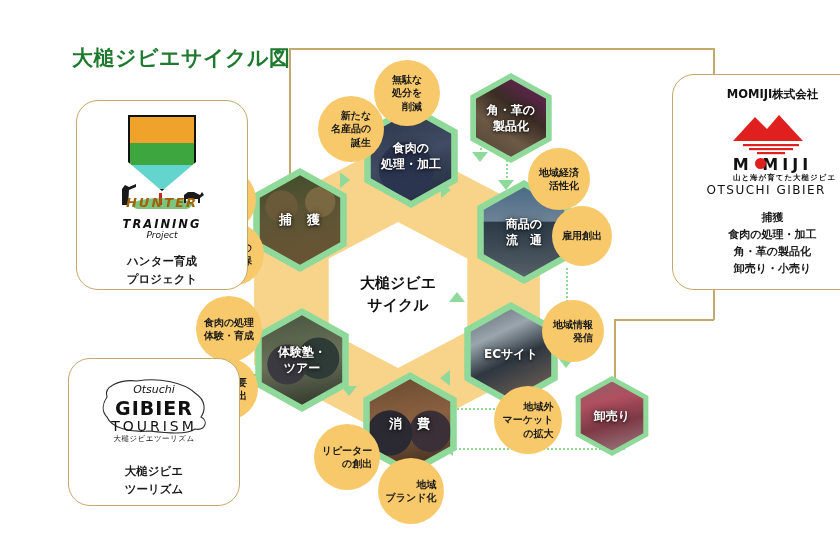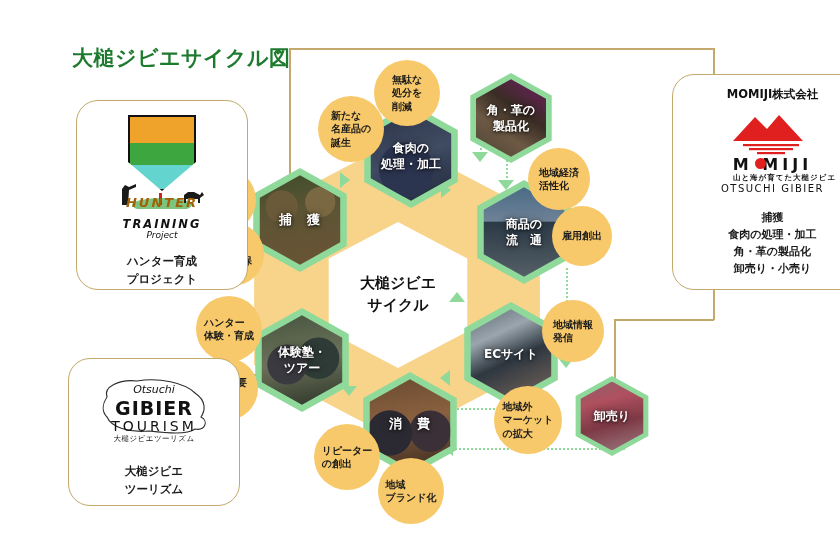--- a/index.html
+++ b/index.html
@@ -83,21 +83,21 @@
   }
   .photohex .lab.sm{font-size:12px;letter-spacing:0;}
 
   
   .ocircle{
     background:#F7C96A;border-radius:50%;
     display:flex;align-items:center;justify-content:center;
   }
   .ocircle span{
     font-size:10px;font-weight:bold;color:#1a1a1a;line-height:1.32;
-    text-align:left;white-space:pre-line;
+    text-align:right;white-space:pre-line;
   }
 
   
   .dot-v,.dot-h{position:absolute;}
   .dot-v{
     width:0;border-left:2.5px dotted #8FD99A;
   }
   .dot-h{
     height:0;border-top:2.5px dotted #8FD99A;
   }
@@ -275,21 +275,21 @@
   </div>
   <div class="abs ocircle" style="left:314px;top:424px;width:66px;height:66px;">
     <span>リピーター
 の創出</span>
   </div>
   <div class="abs ocircle" style="left:196px;top:358px;width:62px;height:62px;">
     <span>観光需要
 創出</span>
   </div>
   <div class="abs ocircle" style="left:196px;top:296px;width:66px;height:66px;">
-    <span>ハンター
+    <span>食肉の処理
 体験・育成</span>
   </div>
   <div class="abs ocircle" style="left:200px;top:222px;width:64px;height:64px;">
     <span>里山の
 安全確保</span>
   </div>
   <div class="abs ocircle" style="left:192px;top:168px;width:64px;height:64px;">
     <span>農業被害
 解消</span>
   </div>
@@ -334,21 +334,21 @@
     <div id="momiji-logo">
       <svg width="132" height="48" viewBox="0 0 132 48" style="position:absolute;left:0;top:0;">
         <path d="M26 32 L48 8 L60 20 L72 6 L96 32 Z" fill="#E01F1F"></path>
         <rect x="36" y="35" width="56" height="2.2" fill="#E01F1F"></rect>
         <rect x="42" y="39" width="44" height="2.2" fill="#E01F1F"></rect>
         <rect x="50" y="43" width="28" height="2.2" fill="#E01F1F"></rect>
       </svg>
       <div style="position:absolute;left:0;top:46px;width:132px;text-align:center;font-size:16px;font-weight:bold;letter-spacing:4px;color:#111;">M  MIJI</div>
       <div style="position:absolute;left:48px;top:49px;width:11px;height:11px;border-radius:50%;background:#E01F1F;"></div>
       <div style="position:absolute;left:12px;top:64px;width:132px;text-align:center;font-size:7.5px;font-weight:bold;letter-spacing:1px;color:#111;">山と海が育てた大槌ジビエ</div>
-      <div style="position:absolute;left:0;top:74px;width:132px;text-align:center;font-size:10px;letter-spacing:1.5px;color:#111;">OTSUCHI GIBIER</div>
+      <div style="position:absolute;left:0;top:74px;width:132px;text-align:left;font-size:12px;letter-spacing:1.5px;color:#111;">OTSUCHI GIBIER</div>
     </div>
     <div class="caption" id="momiji-list" style="margin-top:20px;font-size:11px;">捕獲
 食肉の処理・加工
 角・革の製品化
 卸売り・小売り</div>
   </div>
 
 </div>
 
 </body></html>

